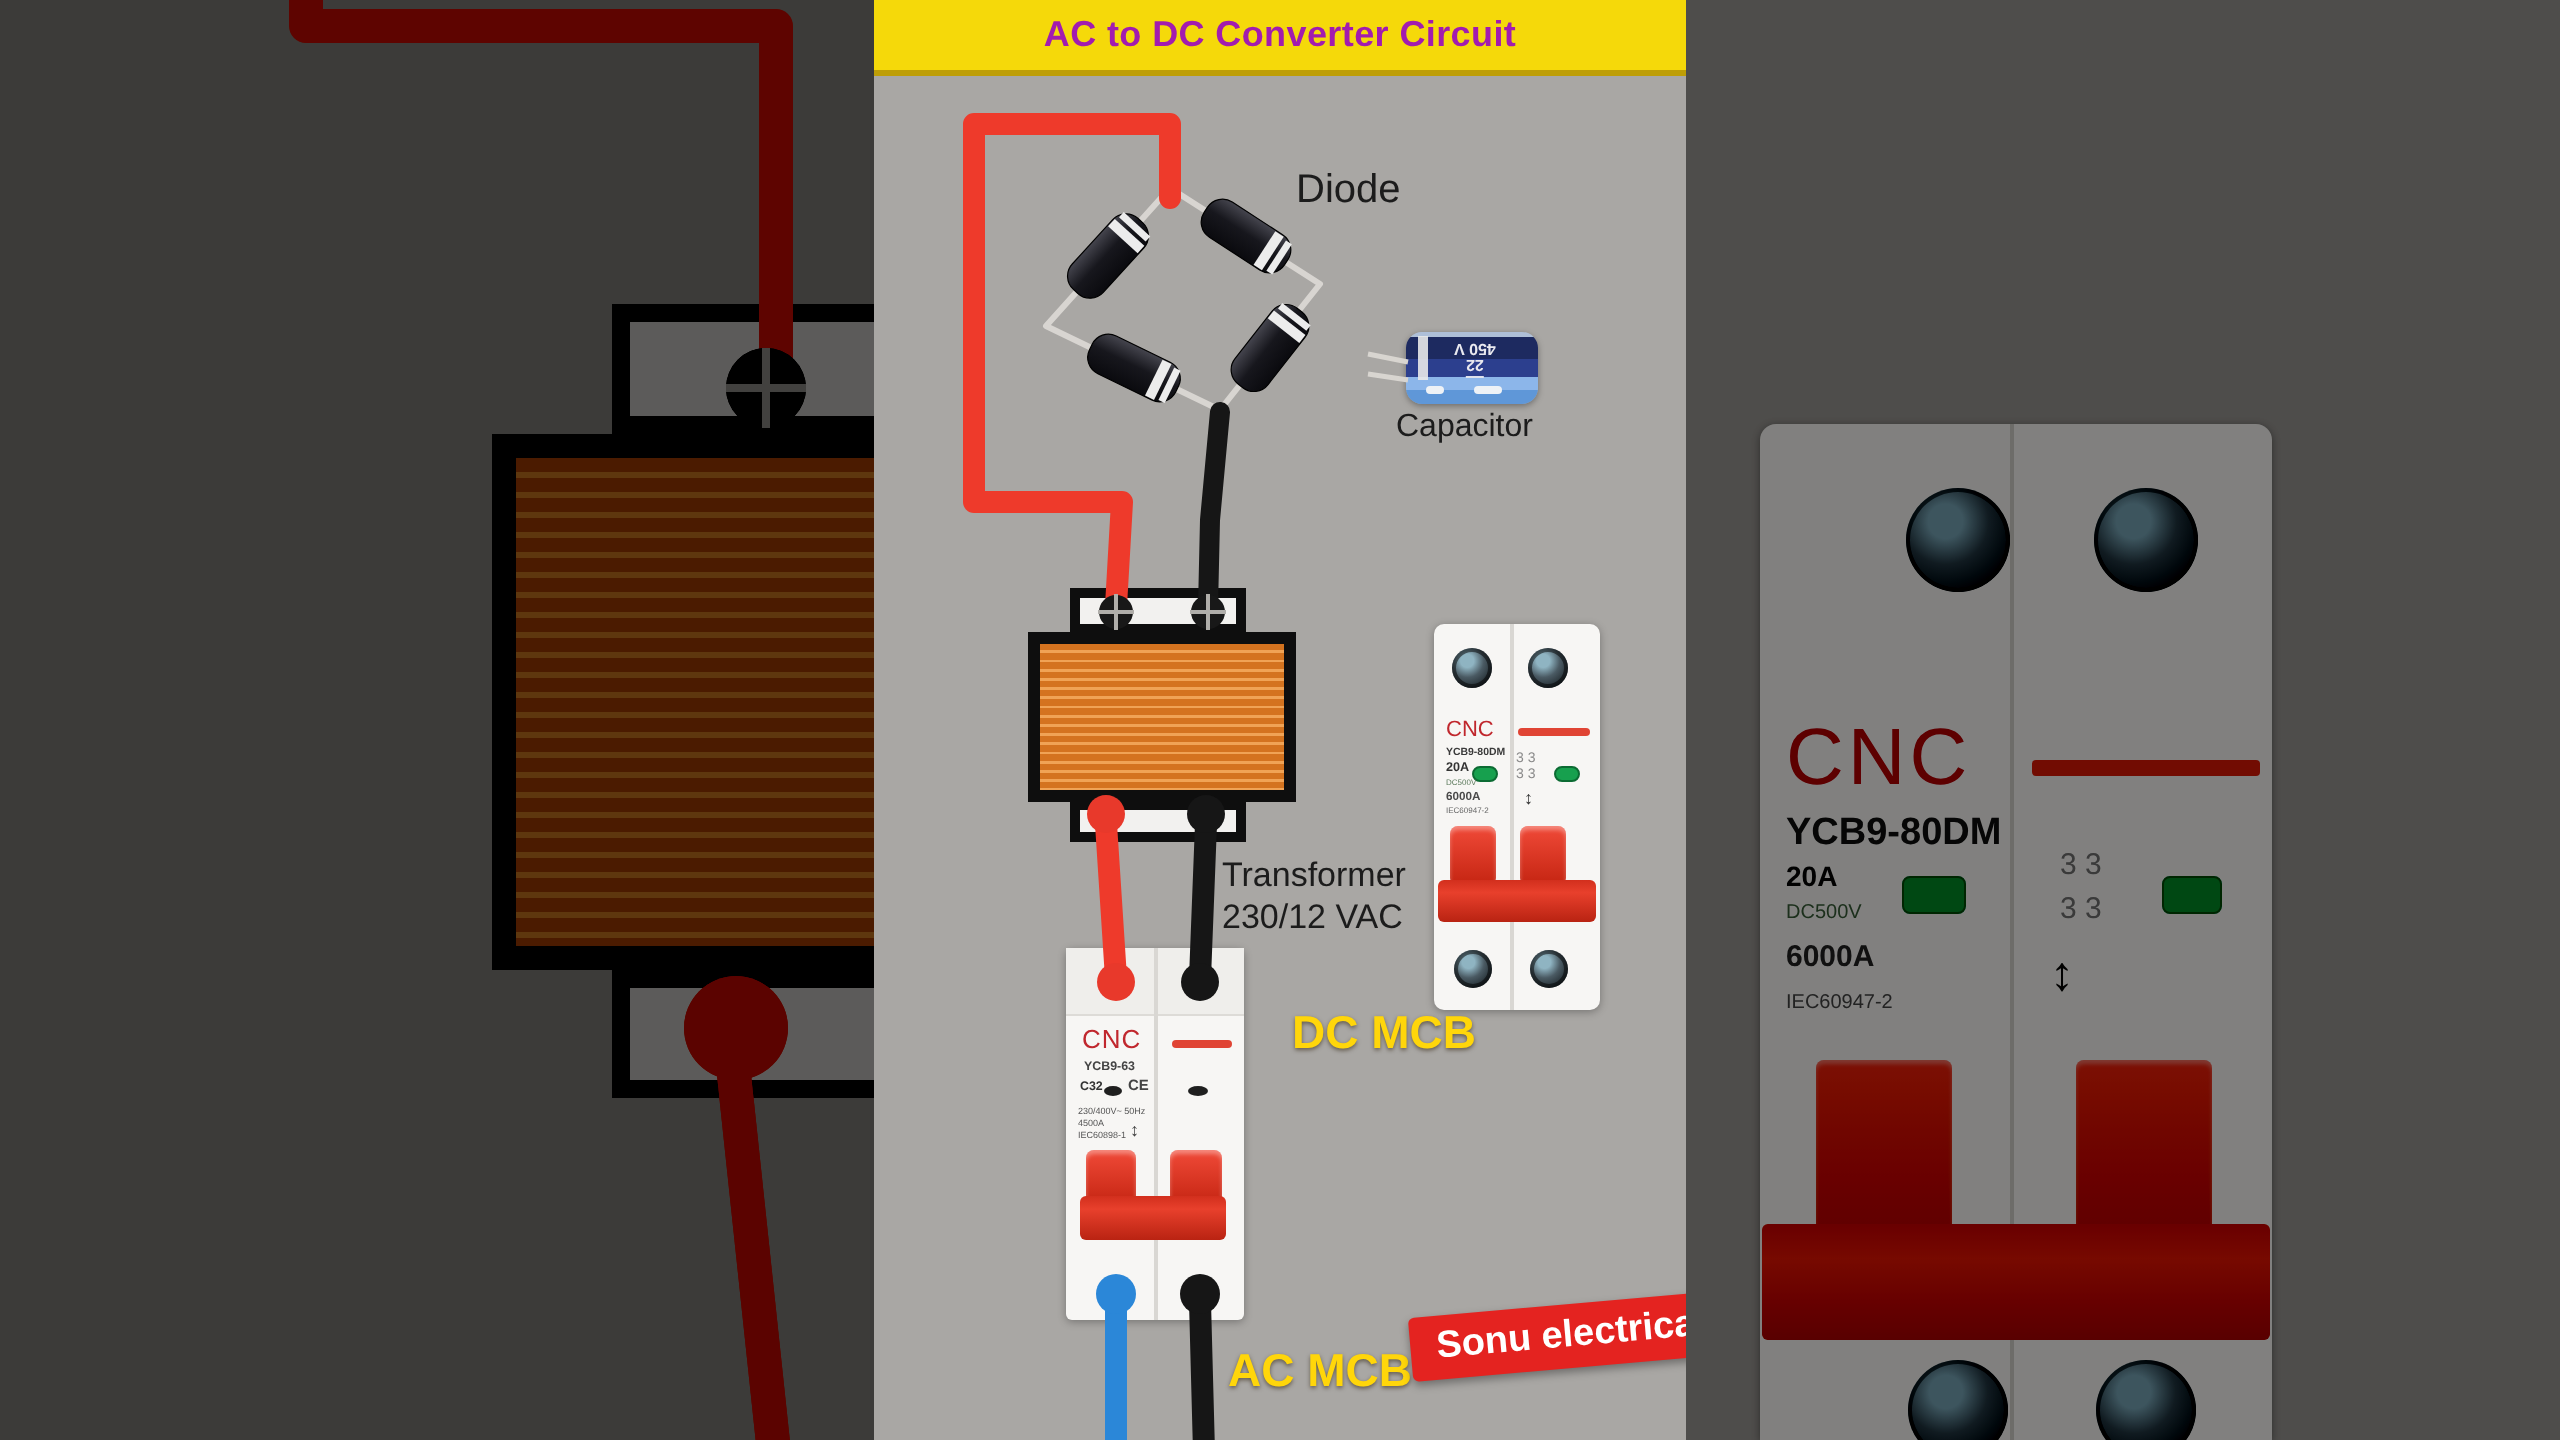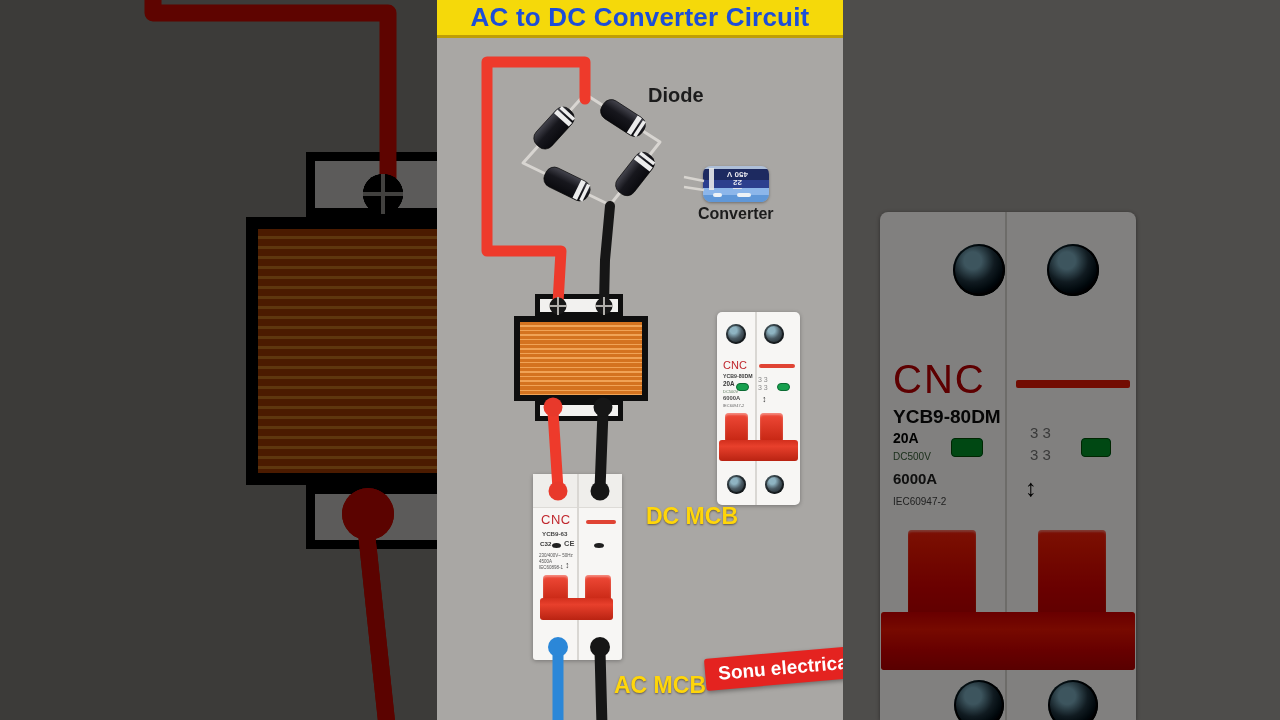--- a/index.html
+++ b/index.html
@@ -9,22 +9,22 @@
   .panel.left{left:0;width:437px;}
   .panel.right{left:843px;width:437px;}
   .dimwrap{position:absolute;inset:0;background:#a9a7a4;}
   .panel.left .dimwrap{filter:brightness(0.42) contrast(1.2);}
   .panel.right .dimwrap{filter:brightness(0.52) contrast(1.25);}
   .center{position:absolute;left:437px;top:0;width:406px;height:720px;
           background:#a9a7a4;overflow:hidden;}
   .banner{position:absolute;left:0;top:0;width:406px;height:38px;background:#f5d90a;
           display:flex;align-items:center;justify-content:center;z-index:7;
           border-bottom:3px solid rgba(90,50,0,0.35);box-sizing:border-box;}
-  .banner span{font-weight:bold;font-size:26px;color:#1d4ed8;letter-spacing:0.2px;}
-  .lbl{position:absolute;font-weight:bold;color:#1c1c1c;z-index:6;}
+  .banner span{font-weight:bold;font-size:18px;color:#a21caf;letter-spacing:0.2px;}
+  .lbl{position:absolute;font-weight:normal;color:#1c1c1c;z-index:6;}
   .ylbl{position:absolute;font-weight:bold;color:#ffd60a;z-index:6;
         text-shadow:0 1px 2px rgba(40,25,0,0.55);}
   .badge{position:absolute;background:#e42320;color:#fff;font-weight:bold;font-size:19px;
          padding:5px 13px;border-radius:3px;transform:rotate(-5deg);z-index:6;
          box-shadow:0 2px 4px rgba(0,0,0,0.35);white-space:nowrap;}
   svg.layer{position:absolute;left:0;top:0;z-index:5;pointer-events:none;}
   
   .tx-plate{position:absolute;background:#f2f1ef;border:5px solid #0e0e0e;box-sizing:border-box;}
   .tx-body{position:absolute;border:6px solid #0e0e0e;box-sizing:border-box;
            background:repeating-linear-gradient(180deg,#d4731f 0 3.2px,#f0a355 3.2px 4.6px);}
@@ -223,18 +223,22 @@
       <circle cx="121" cy="491" r="9.5" fill="#e8392b"></circle>
       <circle cx="163" cy="491" r="9.5" fill="#161616"></circle>
 
       <path d="M121,651 L121,726" fill="none" stroke="#2b87d8" stroke-width="11" stroke-linecap="round"></path>
       <path d="M163,651 L165,726" fill="none" stroke="#161616" stroke-width="11" stroke-linecap="round"></path>
       <circle cx="121" cy="647" r="10" fill="#2b87d8"></circle>
       <circle cx="163" cy="647" r="10" fill="#161616"></circle>
     </svg>
 
     <div class="lbl" style="left:211px;top:84px;font-size:20px;">Diode</div>
-    <div class="lbl" style="left:261px;top:205px;font-size:16px;">Converter</div>
+    <div class="lbl" style="left:261px;top:205px;font-size:16px;">Capacitor</div>
+    <div class="lbl" style="left:174px;top:427px;font-size:17px;line-height:21px;">
+      <div>Transformer</div>
+      <div>230/12 VAC</div>
+    </div>
     <div class="ylbl" style="left:209px;top:503px;font-size:23px;">DC MCB</div>
     <div class="ylbl" style="left:177px;top:672px;font-size:23px;">AC MCB</div>
     <div class="badge" style="left:268px;top:652px;">Sonu electrical</div>
   </div>
 </div>
 
 </body></html>

